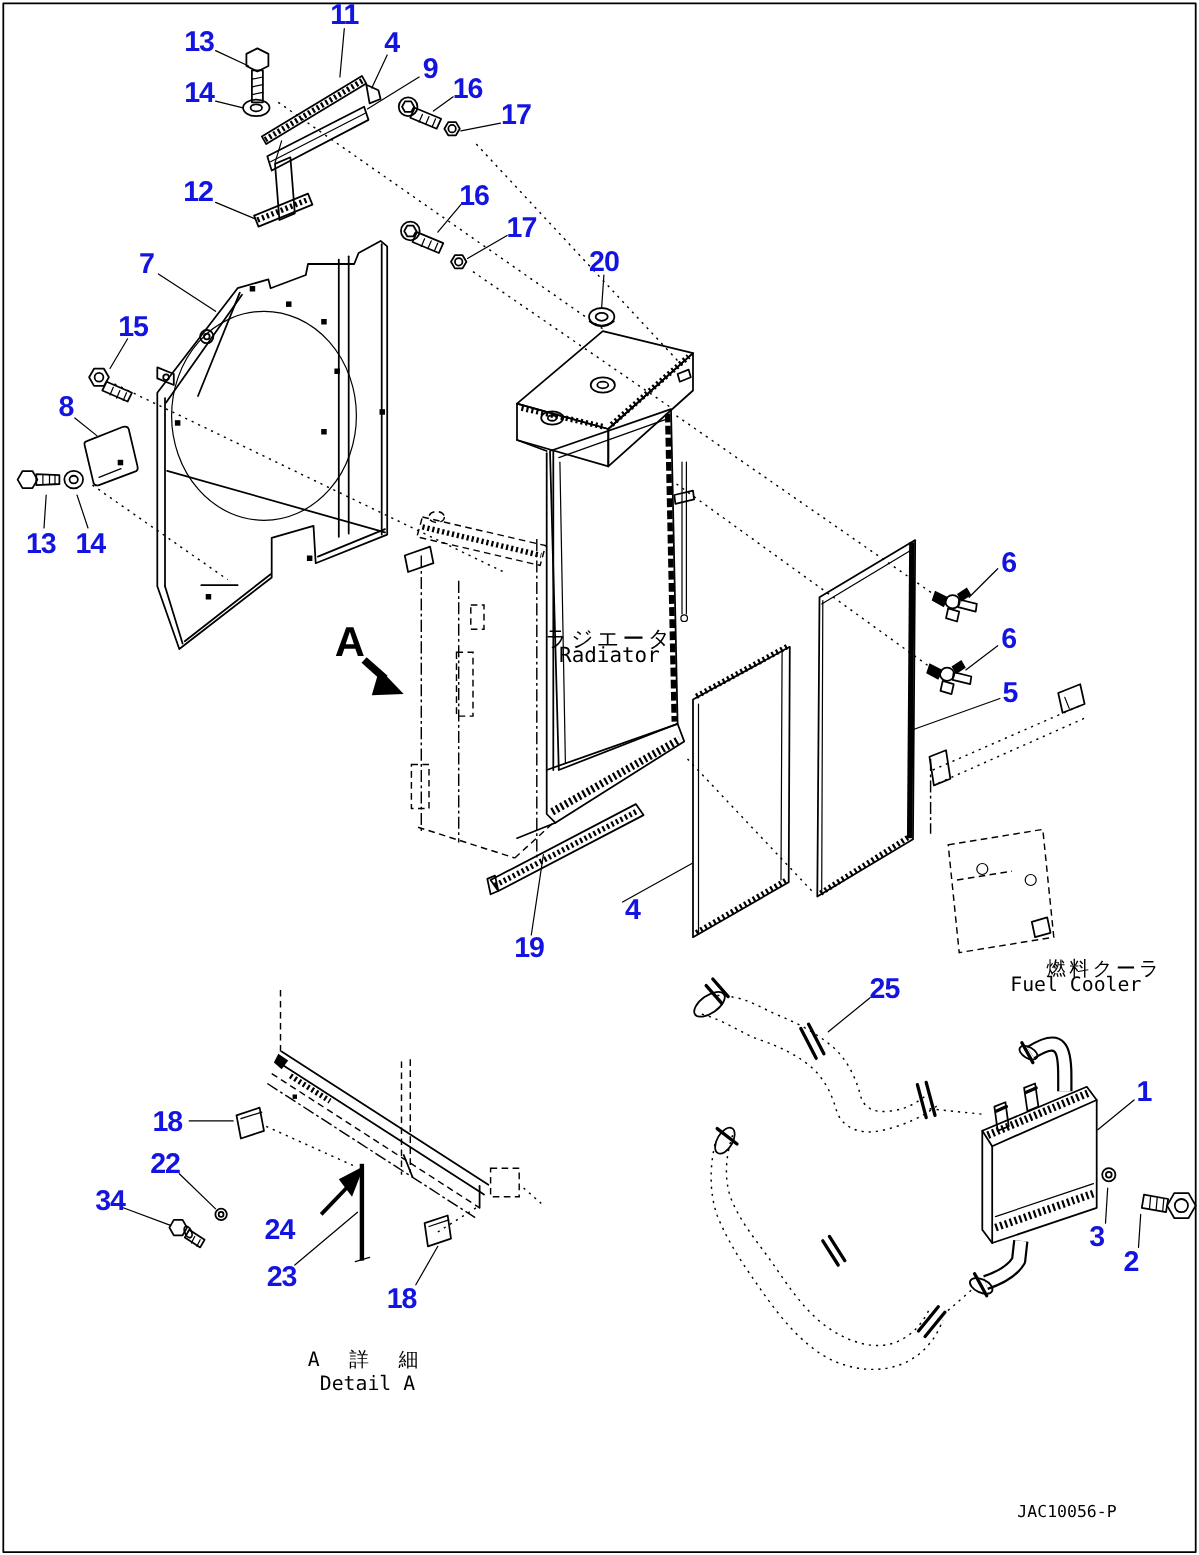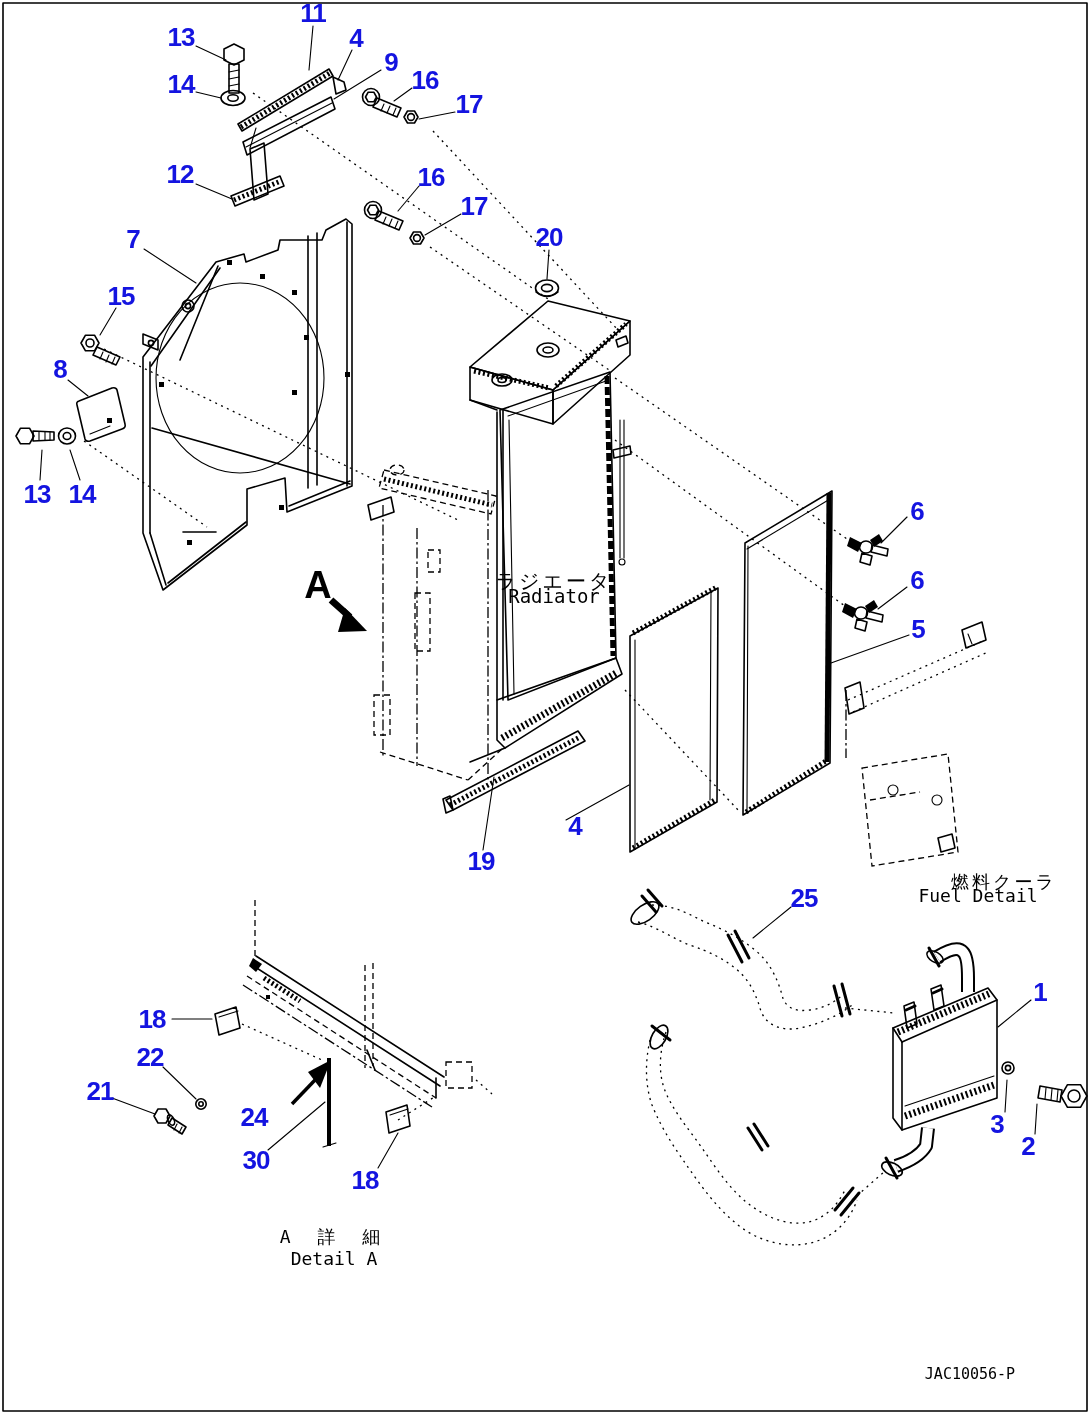--- a/index.html
+++ b/index.html
@@ -423,28 +423,28 @@
   <div class="co" style="left:917px;top:580px">6</div>
   <div class="co" style="left:918px;top:629px">5</div>
   <div class="co" style="left:575px;top:826px">4</div>
   <div class="co" style="left:481px;top:861px">19</div>
   <div class="co" style="left:804px;top:898px">25</div>
   <div class="co" style="left:1040px;top:992px">1</div>
   <div class="co" style="left:997px;top:1124px">3</div>
   <div class="co" style="left:1028px;top:1146px">2</div>
   <div class="co" style="left:152px;top:1019px">18</div>
   <div class="co" style="left:150px;top:1057px">22</div>
-  <div class="co" style="left:100px;top:1091px">21</div>
+  <div class="co" style="left:100px;top:1091px">34</div>
   <div class="co" style="left:254px;top:1117px">24</div>
-  <div class="co" style="left:256px;top:1160px">30</div>
+  <div class="co" style="left:256px;top:1160px">23</div>
   <div class="co" style="left:365px;top:1180px">18</div>
 </div>
 
 <div class="dlabel jp" id="radiator-jp">ラジエータ</div>
 <div class="dlabel" id="radiator-en">Radiator</div>
 <div class="dlabel jp" id="fuelcooler-jp">燃料クーラ</div>
-<div class="dlabel" id="fuelcooler-en">Fuel Detail</div>
+<div class="dlabel" id="fuelcooler-en">Fuel Cooler</div>
 <div class="dlabel" id="detail-jp">A 詳 細</div>
 <div class="dlabel" id="detail-en">Detail A</div>
 <div id="view-a">A</div>
 <div class="dlabel" id="drawcode">JAC10056-P</div>
 
 </div>
 
 </body></html>

